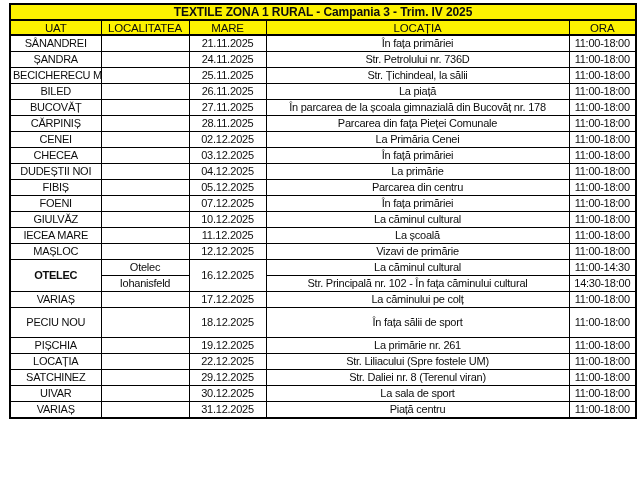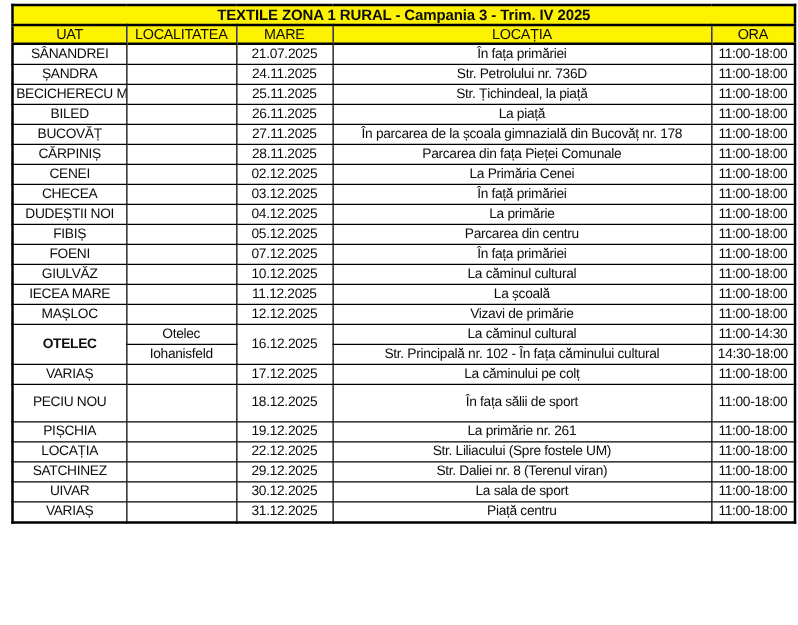--- a/index.html
+++ b/index.html
@@ -82,36 +82,36 @@
         <th>LOCALITATEA</th>
         <th>MARE</th>
         <th>LOCAȚIA</th>
         <th>ORA</th>
       </tr>
     </thead>
     <tbody>
         <tr>
           <td>SÂNANDREI</td>
           <td></td>
-          <td>21.07.2025</td>
+          <td>21.11.2025</td>
           <td>În fața primăriei</td>
           <td>11:00-18:00</td>
         </tr>
         <tr>
           <td>ȘANDRA</td>
           <td></td>
           <td>24.11.2025</td>
           <td>Str. Petrolului nr. 736D</td>
           <td>11:00-18:00</td>
         </tr>
         <tr>
           <td>BECICHERECU MIC</td>
           <td></td>
           <td>25.11.2025</td>
-          <td>Str. Țichindeal, la piață</td>
+          <td>Str. Țichindeal, la sălii</td>
           <td>11:00-18:00</td>
         </tr>
         <tr>
           <td>BILED</td>
           <td></td>
           <td>26.11.2025</td>
           <td>La piață</td>
           <td>11:00-18:00</td>
         </tr>
         <tr>

